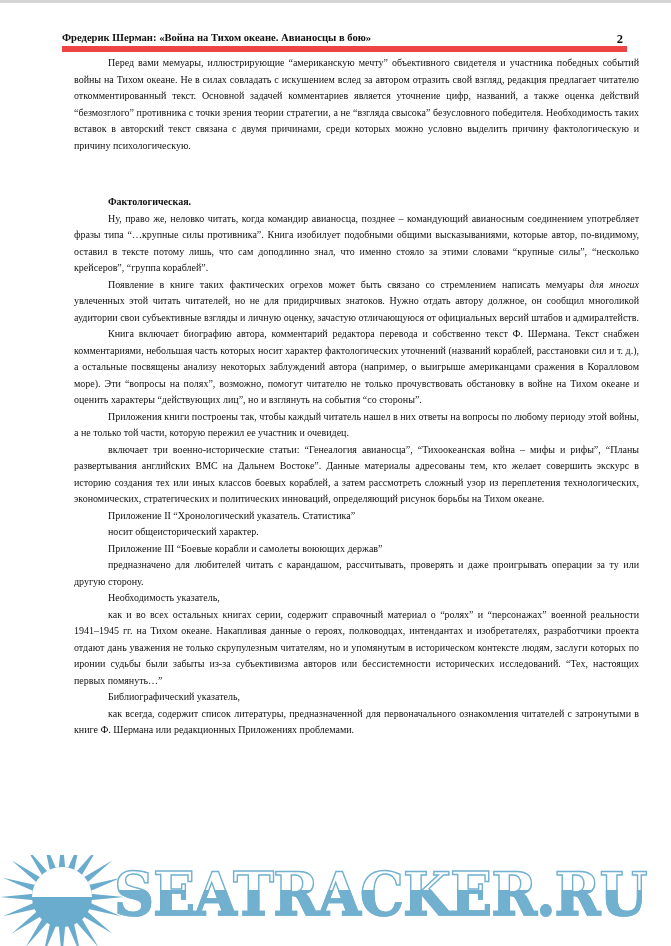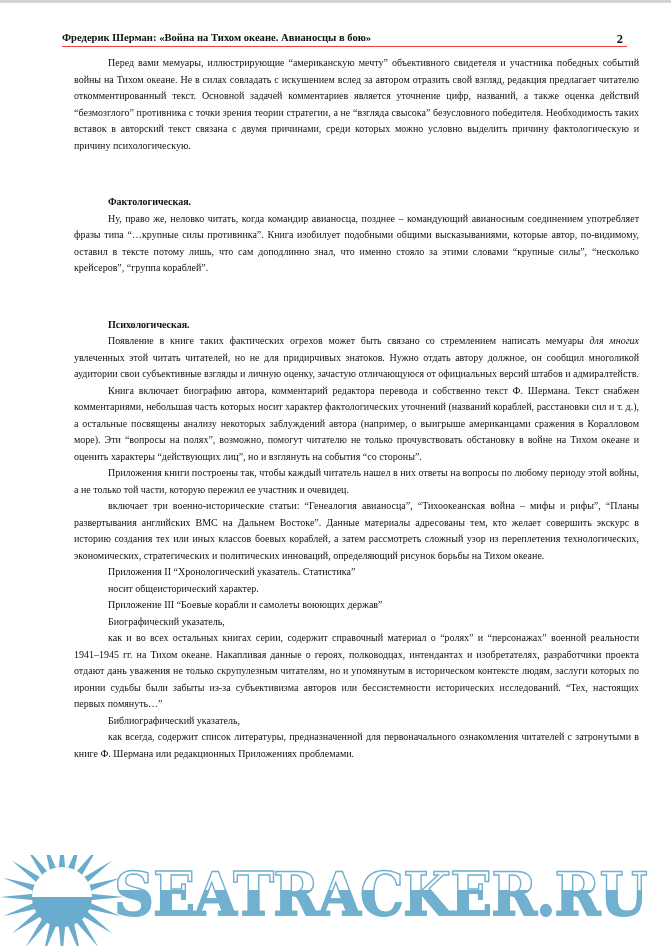--- a/index.html
+++ b/index.html
@@ -5,21 +5,21 @@
   html, body { margin: 0; padding: 0; }
   body {
     width: 671px; height: 946px; overflow: hidden; position: relative;
     background: #ffffff;
     font-family: "Liberation Serif", "DejaVu Serif", serif;
     color: #111;
   }
   .topbar { position: absolute; left: 0; top: 0; width: 671px; height: 3px; background: #d4d4d4; }
   .header {
     position: absolute; left: 62px; top: 30px; width: 565px; height: 16px;
-    border-bottom: 1px solid #ef4444;
+    border-bottom: 6px solid #ef4444;
     font-weight: bold; font-size: 10.6px; line-height: 16px;
     display: flex; justify-content: space-between; align-items: flex-end;
   }
   .header .pg { font-size: 12.5px; padding-right: 4px; line-height: 14px; }
   .body {
     position: absolute; left: 74px; top: 55px; width: 565px;
     font-size: 10px; line-height: 16.5px;
     text-align: justify;
   }
   .body p { margin: 0; text-indent: 34px; }
@@ -48,29 +48,29 @@
 
 <div class="header">
   <span>Фредерик Шерман: «Война на Тихом океане. Авианосцы в бою»</span>
   <span class="pg">2</span>
 </div>
 
 <div class="body">
   <p>Перед вами мемуары, иллюстрирующие “американскую мечту” объективного свидетеля и участника победных событий войны на Тихом океане. Не в силах совладать с искушением вслед за автором отразить свой взгляд, редакция предлагает читателю откомментированный текст. Основной задачей комментариев является уточнение цифр, названий, а также оценка действий “безмозглого” противника с точки зрения теории стратегии, а не “взгляда свысока” безусловного победителя. Необходимость таких вставок в авторский текст связана с двумя причинами, среди которых можно условно выделить причину фактологическую и причину психологическую.</p>
   <p class="h">Фактологическая.</p>
   <p>Ну, право же, неловко читать, когда командир авианосца, позднее – командующий авианосным соединением употребляет фразы типа “…крупные силы противника”. Книга изобилует подобными общими высказываниями, которые автор, по-видимому, оставил в тексте потому лишь, что сам доподлинно знал, что именно стояло за этими словами “крупные силы”, “несколько крейсеров”, “группа кораблей”.</p>
-  <p class="h">Психологическая.</p>
   <p><span>Появление в книге таких фактических огрехов может быть связано со стремлением написать мемуары </span><i>для многих</i><span> увлеченных этой читать читателей, но не для придирчивых знатоков. Нужно отдать автору должное, он сообщил многоликой аудитории свои субъективные взгляды и личную оценку, зачастую отличающуюся от официальных версий штабов и адмиралтейств.</span></p>
   <p>Книга включает биографию автора, комментарий редактора перевода и собственно текст Ф. Шермана. Текст снабжен комментариями, небольшая часть которых носит характер фактологических уточнений (названий кораблей, расстановки сил и т. д.), а остальные посвящены анализу некоторых заблуждений автора (например, о выигрыше американцами сражения в Коралловом море). Эти “вопросы на полях”, возможно, помогут читателю не только прочувствовать обстановку в войне на Тихом океане и оценить характеры “действующих лиц”, но и взглянуть на события “со стороны”.</p>
   <p>Приложения книги построены так, чтобы каждый читатель нашел в них ответы на вопросы по любому периоду этой войны, а не только той части, которую пережил ее участник и очевидец.</p>
   <p>включает три военно-исторические статьи: “Генеалогия авианосца”, “Тихоокеанская война – мифы и рифы”, “Планы развертывания английских ВМС на Дальнем Востоке”. Данные материалы адресованы тем, кто желает совершить экскурс в историю создания тех или иных классов боевых кораблей, а затем рассмотреть сложный узор из переплетения технологических, экономических, стратегических и политических инноваций, определяющий рисунок борьбы на Тихом океане.</p>
-  <p>Приложения II “Хронологический указатель. Статистика”</p>
+  <p>Приложение II “Хронологический указатель. Статистика”</p>
   <p>носит общеисторический характер.</p>
   <p>Приложение III “Боевые корабли и самолеты воюющих держав”</p>
-  <p>Биографический указатель,</p>
+  <p>предназначено для любителей читать с карандашом, рассчитывать, проверять и даже проигрывать операции за ту или другую сторону.</p>
+  <p>Необходимость указатель,</p>
   <p>как и во всех остальных книгах серии, содержит справочный материал о “ролях” и “персонажах” военной реальности 1941–1945 гг. на Тихом океане. Накапливая данные о героях, полководцах, интендантах и изобретателях, разработчики проекта отдают дань уважения не только скрупулезным читателям, но и упомянутым в историческом контексте людям, заслуги которых по иронии судьбы были забыты из-за субъективизма авторов или бессистемности исторических исследований. “Тех, настоящих первых помянуть…”</p>
   <p>Библиографический указатель,</p>
   <p>как всегда, содержит список литературы, предназначенной для первоначального ознакомления читателей с затронутыми в книге Ф. Шермана или редакционных Приложениях проблемами.</p>
 </div>
 
 <svg class="wm" viewBox="0 0 671 91" width="671" height="91">
   <g transform="translate(62,42)">
     <g id="rays" fill="#6aaccd">
         <polygon points="27.798641803908254,-3.351941804089742 62,0 27.798641803908254,3.351941804089742"></polygon>
         <polygon points="27.47388641338136,5.402366642927813 58.96550401029952,19.15905365124674 25.40227245014226,11.778138832971178"></polygon>

